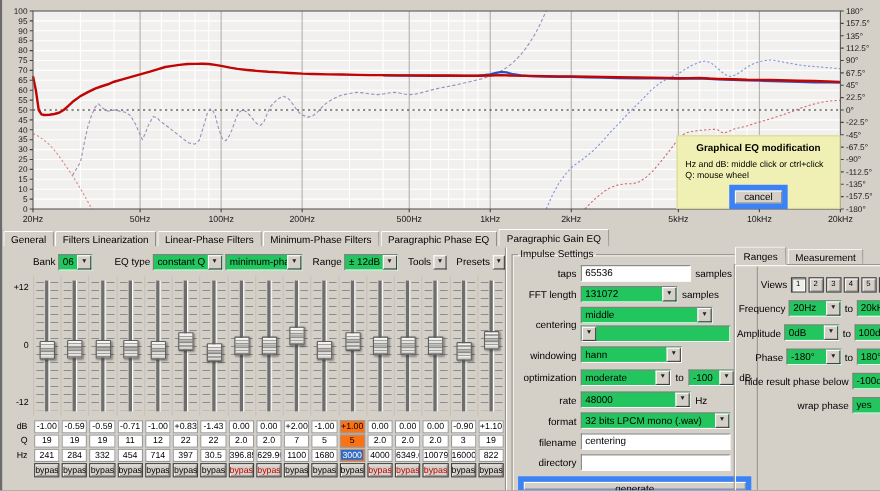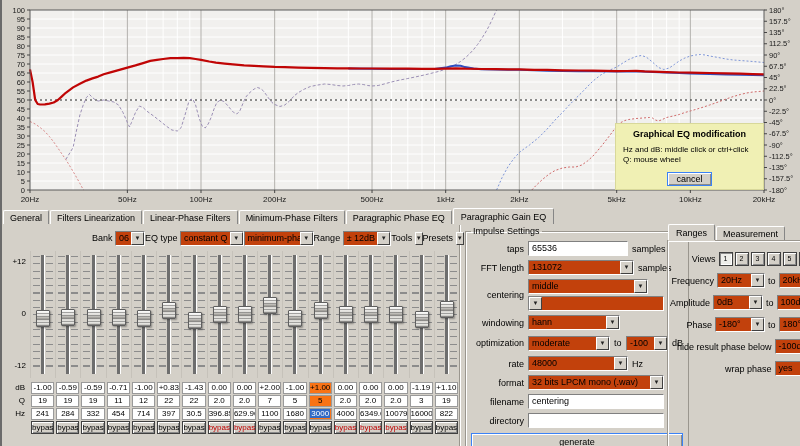--- a/index.html
+++ b/index.html
@@ -5,35 +5,35 @@
   html,body{margin:0;padding:0;background:#9a9a9a;}
   *{box-sizing:border-box;}
   .app{position:relative;width:800px;height:446px;background:#d4d0c8;font-family:"Liberation Sans",sans-serif;color:#000;overflow:hidden;border-left:2px solid #6b6b6b;}
   svg text{font-family:"Liberation Sans",sans-serif;}
   
   .graph-wrap{position:relative;width:800px;height:207px;}
   .overlay{position:absolute;left:613px;top:123px;width:149px;height:67px;background:#f0f0b4;border:1px solid #d8d89a;}
   .ov-title{font-size:9px;font-weight:bold;text-align:center;margin-top:5px;}
   .ov-line{font-size:8px;margin:1px 0 0 7px;}
   .ov-line.first{margin-top:6px;}
-  .btn3{background:#d4d0c8;border:1px solid #3b82f6;box-shadow:inset 1px 1px 0 #fff,inset -1px -1px 0 #8a8a8a;font-family:"Liberation Sans",sans-serif;font-size:9px;padding:1px 8px;cursor:default;}
+  .btn3{background:#d4d0c8;border:5px solid #3b82f6;box-shadow:inset 1px 1px 0 #fff,inset -1px -1px 0 #8a8a8a;font-family:"Liberation Sans",sans-serif;font-size:9px;padding:1px 8px;cursor:default;}
   .cancel-wrap{text-align:center;margin-top:4px;}
   
   .tabbar{display:flex;align-items:flex-end;height:17px;padding-left:1px;position:relative;}
   .tab{font-size:9px;padding:2px 6px 1px;background:#d4d0c8;border:1px solid #868686;border-bottom:none;border-top-color:#fff;border-left-color:#fff;border-radius:2px 2px 0 0;margin-right:1px;white-space:nowrap;}
   .tab.active{padding:3px 7px 2px;position:relative;z-index:2;box-shadow:0 1px 0 #d4d0c8;}
   
   .bottom{display:flex;height:239px;}
   .left-panel{width:458px;position:relative;border-right:1px solid #9a968e;box-shadow:1px 0 0 #fff;}
   .mid-panel{width:204px;padding:2px 3px 0 5px;}
   .right-panel{flex:1;padding:0 3px;}
   
-  .bank-row{display:flex;align-items:center;height:22px;font-size:9px;padding-left:90px;margin-top:3px;}
+  .bank-row{display:flex;align-items:center;height:22px;font-size:9px;padding-left:28px;margin-top:3px;}
   .lbl{white-space:nowrap;}
-  .combo{display:inline-flex;align-items:stretch;background:#c2410c;border:1px solid;border-color:#808080 #fff #fff #808080;height:15px;justify-content:space-between;}
+  .combo{display:inline-flex;align-items:stretch;background:#22c55e;border:1px solid;border-color:#808080 #fff #fff #808080;height:15px;justify-content:space-between;}
   .ctext{flex:1;font-size:9px;padding:1px 2px 0 3px;white-space:nowrap;overflow:hidden;}
   .cbtn{width:13px;background:#d4d0c8;border:1px solid;border-color:#fff #404040 #404040 #fff;font-size:6px;line-height:11px;text-align:center;color:#222;}
   .dbtn{display:inline-block;width:14px;height:13px;background:#d4d0c8;border:1px solid;border-color:#fff #404040 #404040 #fff;font-size:6px;line-height:11px;text-align:center;color:#222;}
   
   .sliders{display:flex;height:127px;margin-top:2px;}
   .scale{width:28px;position:relative;font-size:8px;}
   .scale span{position:absolute;right:4px;}
   .s-top{top:6px;} .s-mid{top:58px;} .s-bot{top:110px;}
   .slider-col{flex:1;position:relative;border-left:1px solid #c6c2ba;}
   .ticks{position:absolute;top:5px;bottom:5px;width:7px;background:repeating-linear-gradient(to bottom,#8c8c8c 0,#8c8c8c 1px,rgba(0,0,0,0) 1px,rgba(0,0,0,0) 7.3px);}
@@ -398,21 +398,21 @@
             <div class="cell">+0.83</div>
             <div class="cell">-1.43</div>
             <div class="cell">0.00</div>
             <div class="cell">0.00</div>
             <div class="cell">+2.00</div>
             <div class="cell">-1.00</div>
             <div class="cell sel">+1.00</div>
             <div class="cell">0.00</div>
             <div class="cell">0.00</div>
             <div class="cell">0.00</div>
-            <div class="cell">-1.19</div>
+            <div class="cell">-0.90</div>
             <div class="cell">+1.10</div>
           </div>
           <div class="grid-row">
             <div class="row-label">Q</div>
             <div class="cell">19</div>
             <div class="cell">19</div>
             <div class="cell">19</div>
             <div class="cell">11</div>
             <div class="cell">12</div>
             <div class="cell">22</div>
@@ -477,21 +477,21 @@
         <legend>Impulse Settings</legend>
 
         <div class="irow">
             <span class="ilabel">taps</span>
           <span class="tinput" style="width:100px">65536</span>
           <span class="iunit">samples</span>
           </div>
 
         <div class="irow">
             <span class="ilabel">FFT length</span>
-          <span class="combo" style="width:106px">
+          <span class="combo" style="width:88px">
               <span class="ctext">131072</span>
               <span class="cbtn">▼</span>
             </span>
           <span class="iunit">samples</span>
           </div>
 
         <div class="irow">
             <span class="ilabel">centering</span>
           <span class="center-two">
             <span class="combo" style="width:120px">

